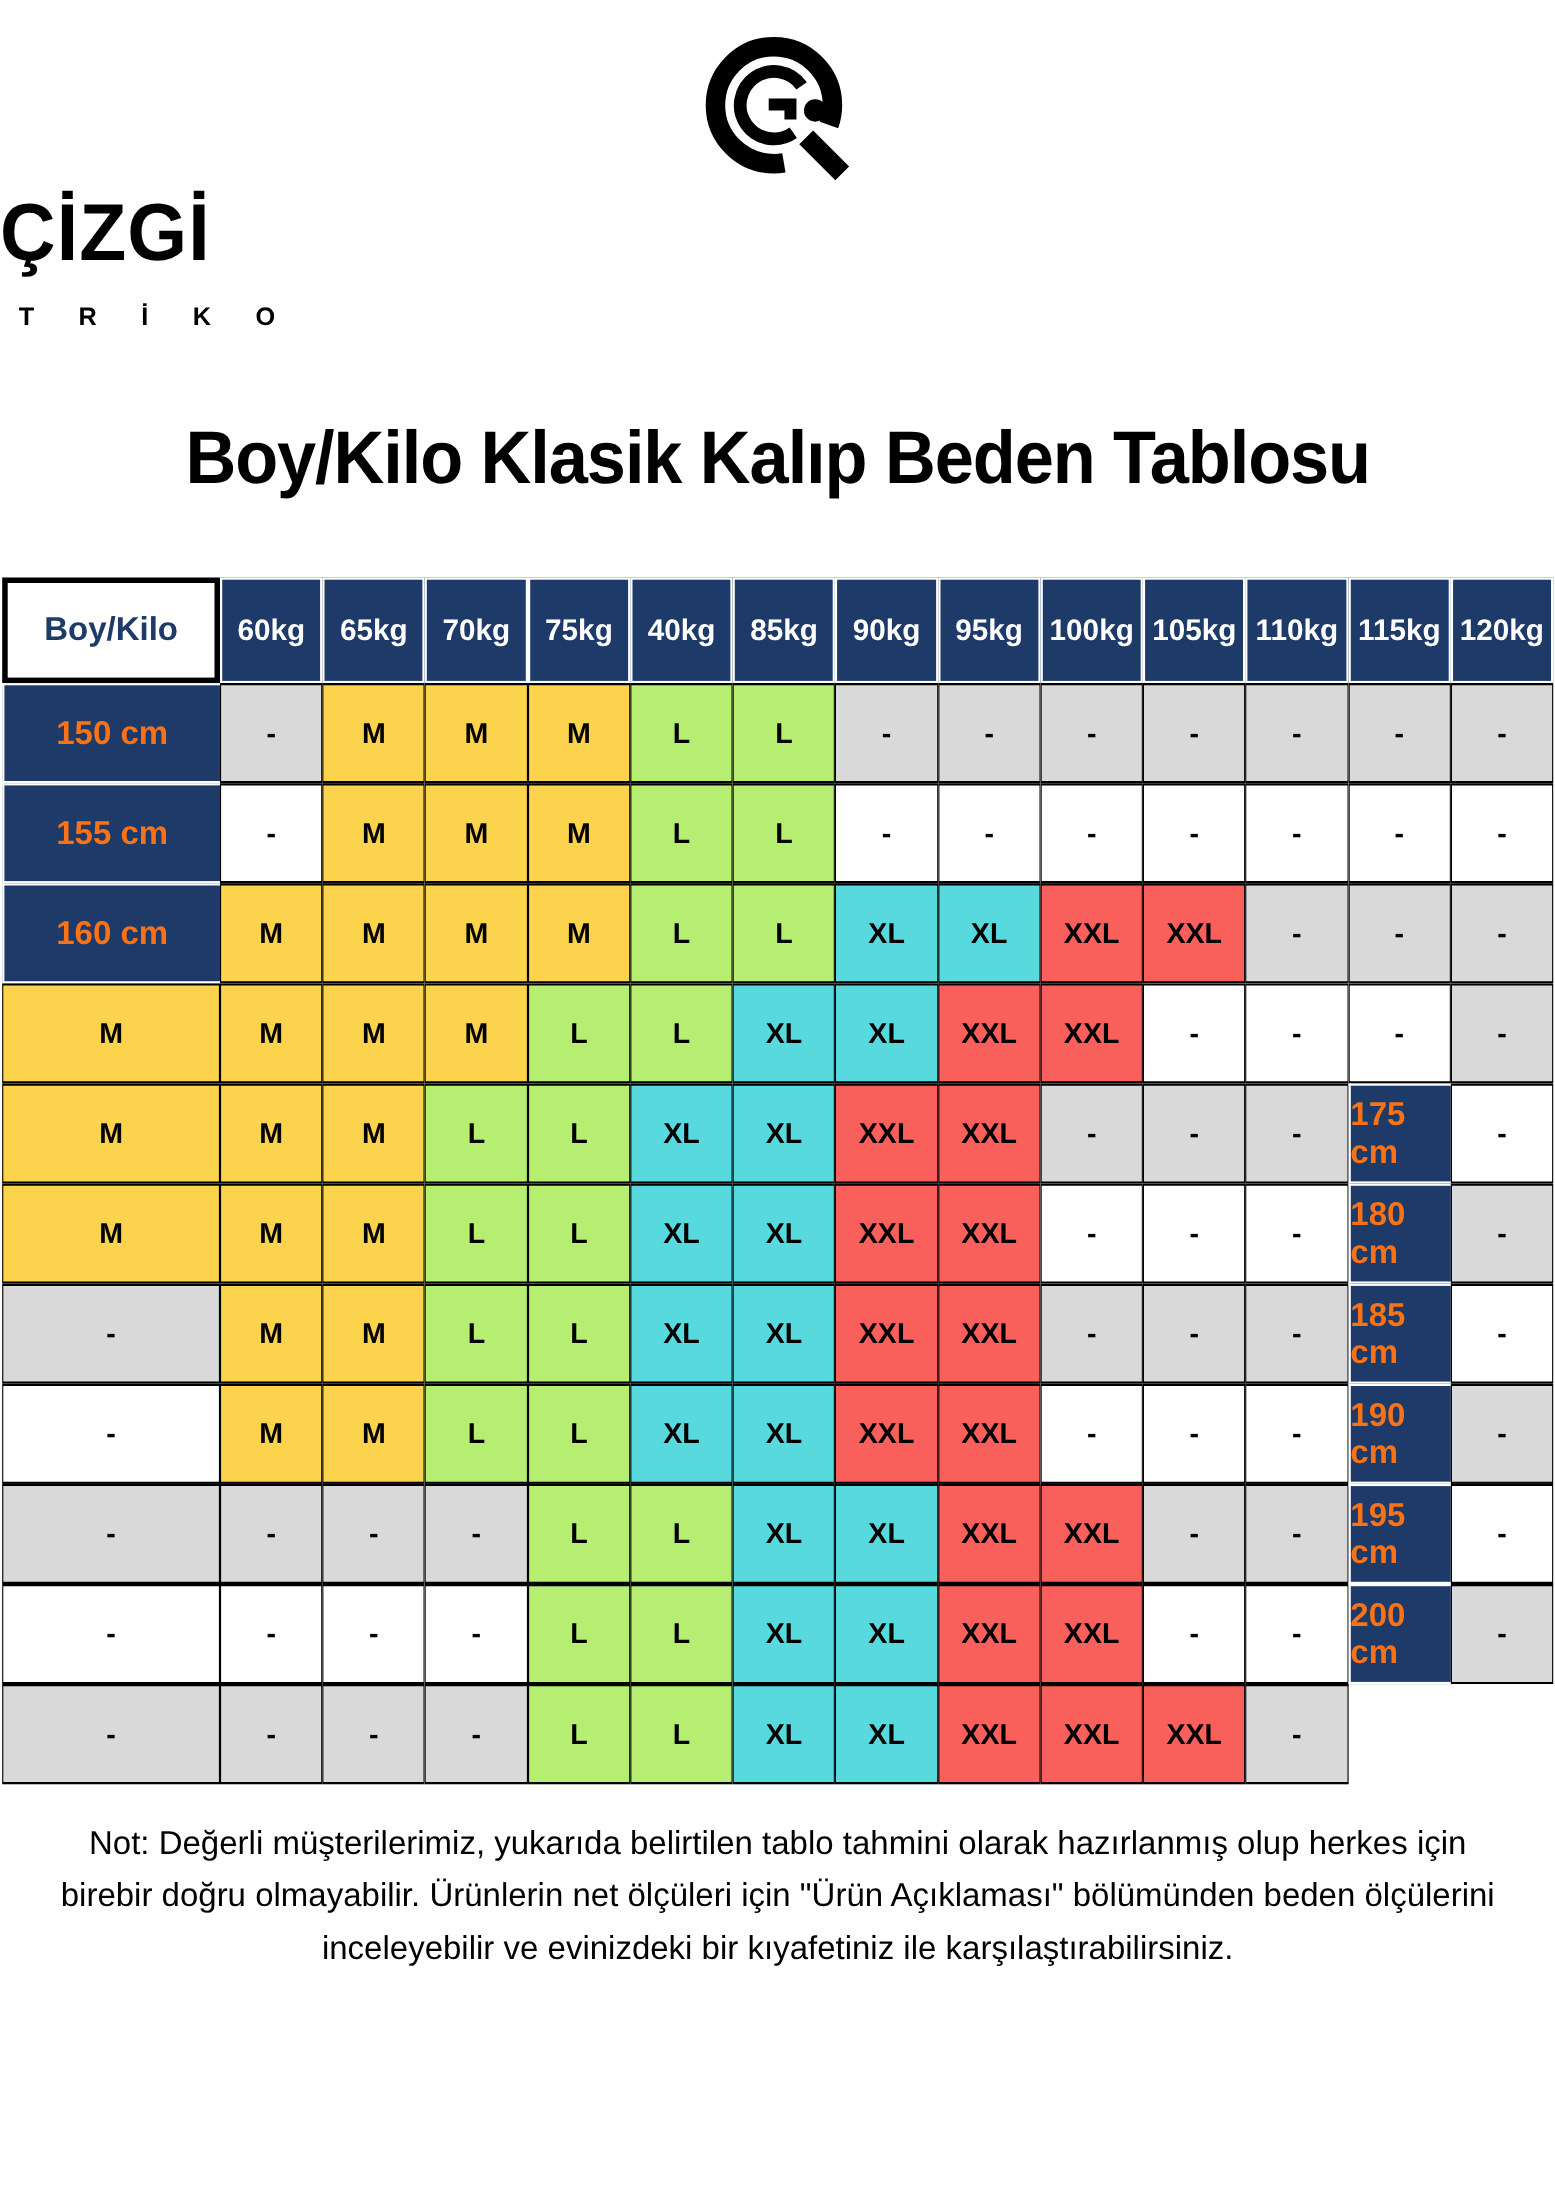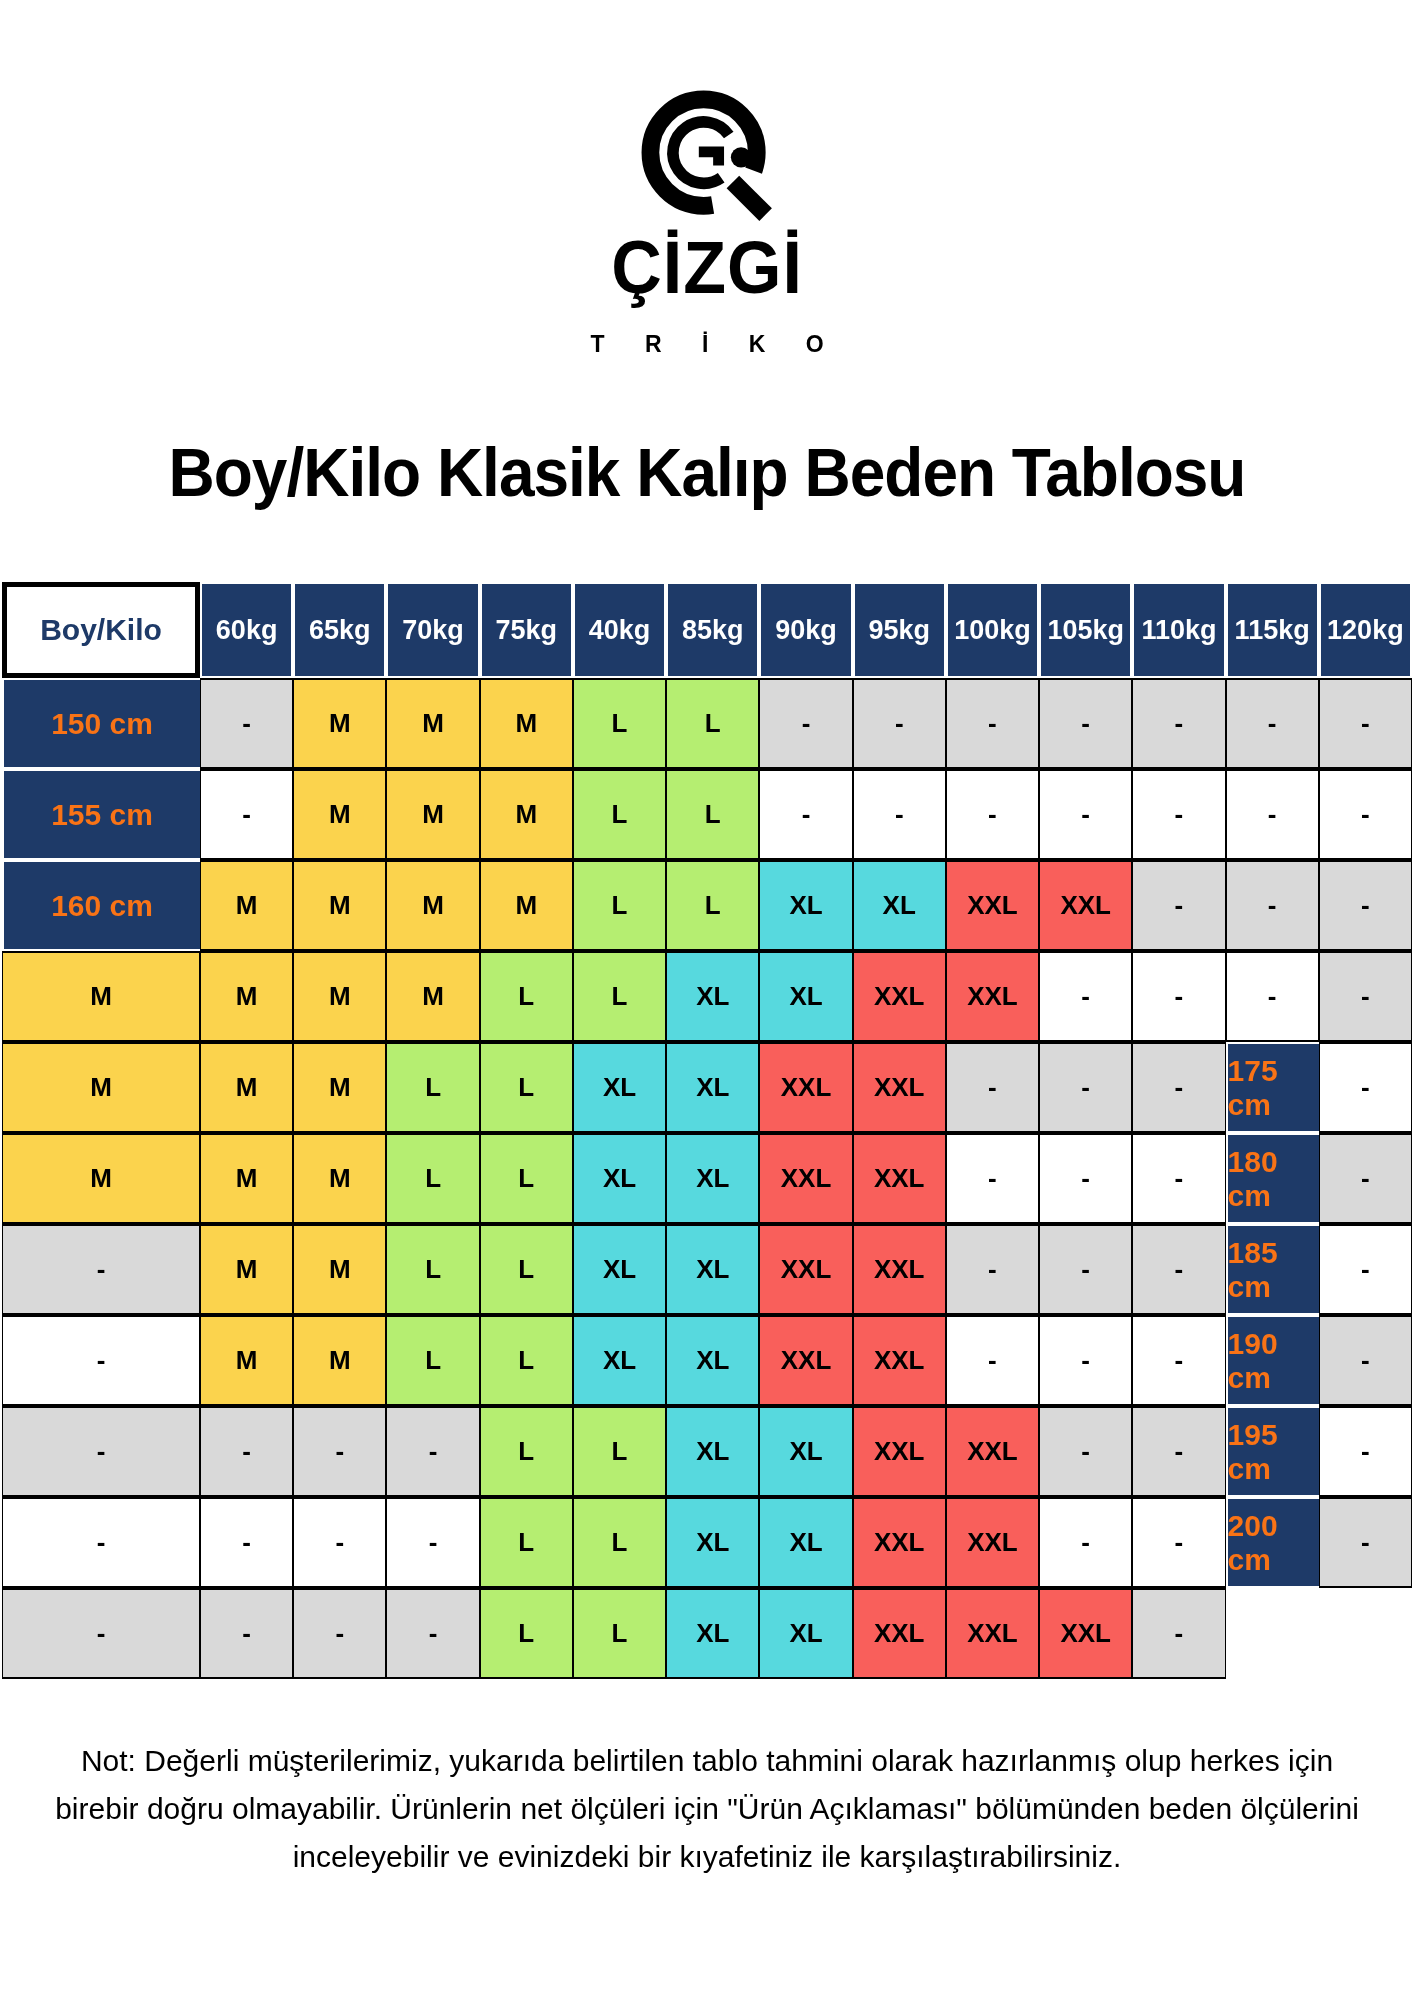--- a/index.html
+++ b/index.html
@@ -1,19 +1,19 @@
 <!DOCTYPE html>
 <html style="--navy: #1e3a68; --yellow: #fbd34d; --green: #b5ee71; --cyan: #57d9de; --red: #f95f5b; --gray: #d9d9d9;"><head>
 <meta charset="utf-8">
 <style>
   html,body { margin:0; padding:0; background:#fff; }
   body { width:1414px; font-family:"Liberation Sans", sans-serif; color:#000; }
 
   
-  .logo-wrap { padding-top:81px; text-align:center; }
+  .logo-wrap { padding-top:24px; text-align:left; }
   .logo-icon { display:block; margin:0 auto; }
   .brand-name { font-size:70px; font-weight:700; letter-spacing:1px; margin-top:2px; line-height:1; transform:scaleY(1.05); }
   .brand-sub { font-size:23px; font-weight:700; letter-spacing:17px; margin-top:28px; text-indent:17px; }
 
   
   .page-title { margin-top:78px; text-align:center; font-size:64px; font-weight:700; letter-spacing:-1px; transform:scaleY(1.06); }
 
   
   .size-table {
     width:1410px; margin:72px auto 0;
@@ -42,21 +42,21 @@
   }
   .c-m   { background:var(--yellow); }
   .c-l   { background:var(--green); }
   .c-xl  { background:var(--cyan); }
   .c-xxl { background:var(--red); }
   .c-dash-gray  { background:var(--gray); }
   .c-dash-white { background:#fff; }
 
   
   .note {
-    width:1330px; margin:58px auto 70px; text-align:center;
+    width:1330px; margin:30px auto 70px; text-align:center;
     font-size:30px; line-height:1.6; color:#000;
   }
 </style>
 </head>
 <body>
 
 <div class="logo-wrap">
   <svg class="logo-icon" width="150" height="150" viewBox="0 0 220 220" aria-hidden="true">
 
     <circle cx="105" cy="105" r="78" fill="none" stroke="#000" stroke-width="26" stroke-dasharray="27 82 490" transform="rotate(0 105 105)"></circle>

